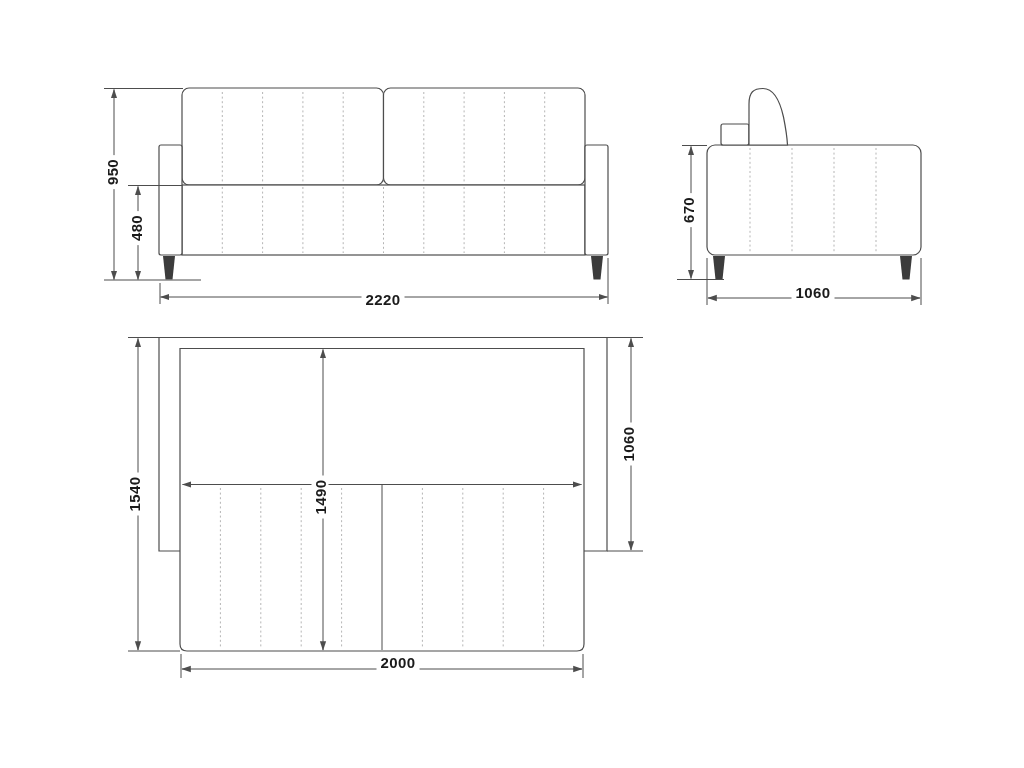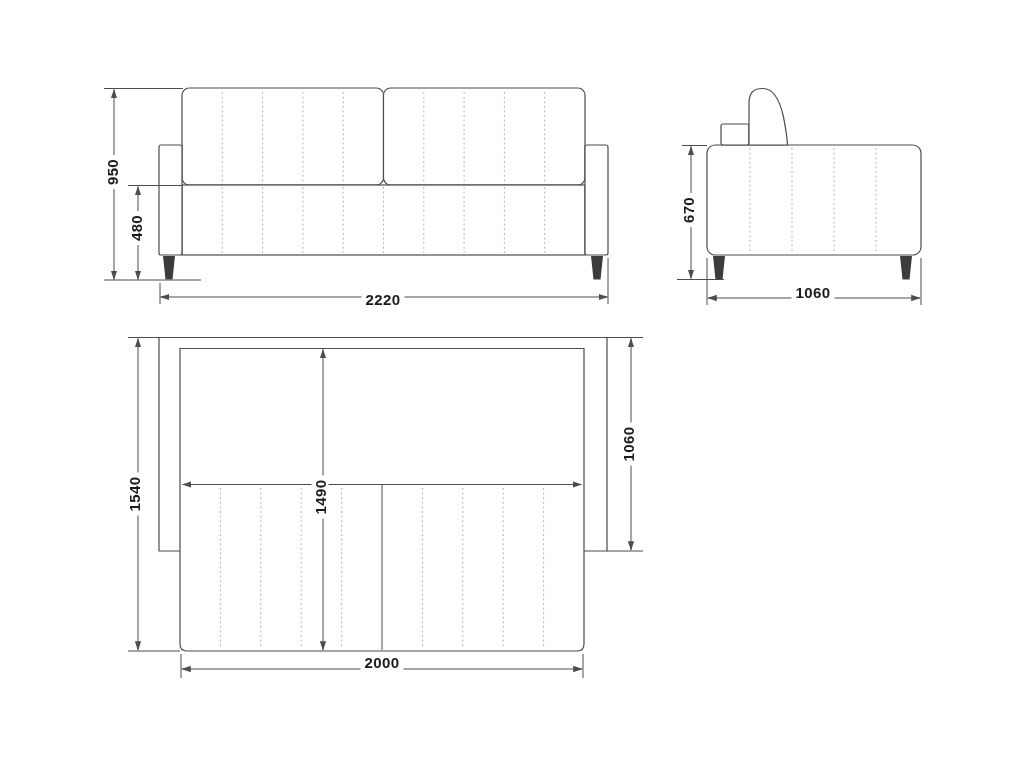--- a/index.html
+++ b/index.html
@@ -112,15 +112,15 @@
   <div class="dim-label vert" style="left:112px; top:172px;">950</div>
   <div class="dim-label vert" style="left:136px; top:228px;">480</div>
   <div class="dim-label" style="left:383px; top:299px;">2220</div>
 
   <div class="dim-label vert" style="left:688px; top:210px;">670</div>
   <div class="dim-label" style="left:813px; top:292px;">1060</div>
 
   <div class="dim-label vert" style="left:134px; top:494px;">1540</div>
   <div class="dim-label vert" style="left:320px; top:497px;">1490</div>
   <div class="dim-label vert" style="left:628px; top:444px;">1060</div>
-  <div class="dim-label" style="left:382px; top:662px;">2000</div>
+  <div class="dim-label" style="left:398px; top:662px;">2000</div>
 
 </div>
 
 </body></html>

